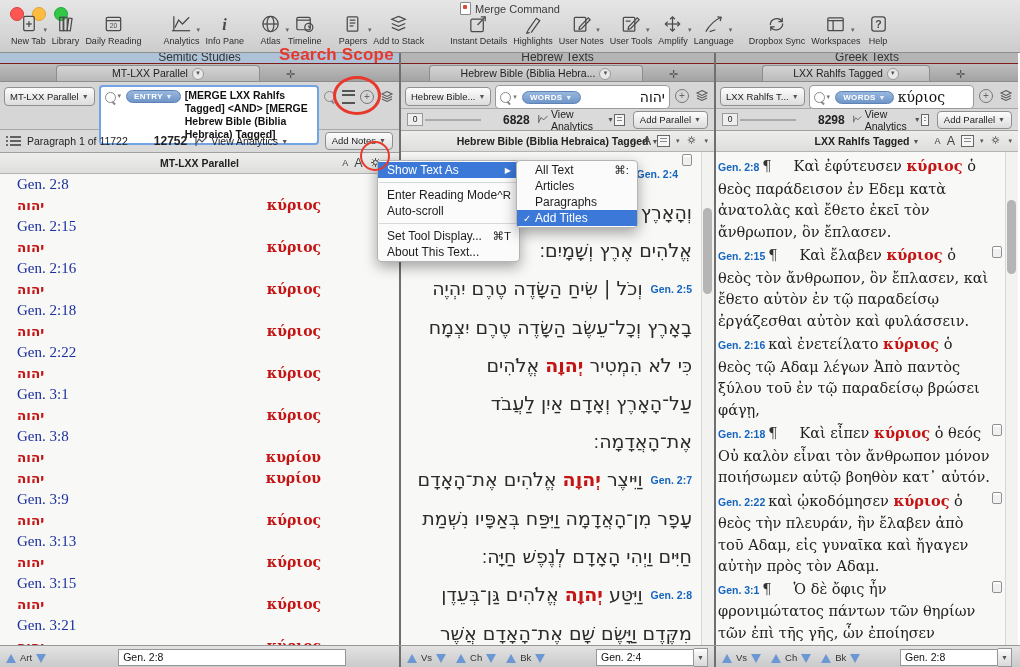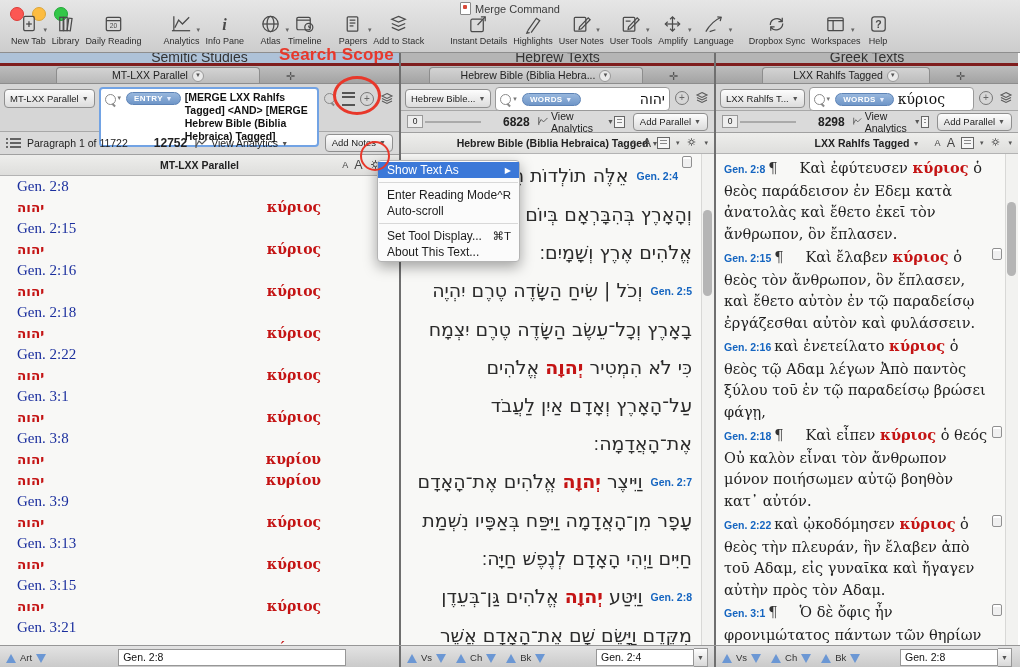--- a/index.html
+++ b/index.html
@@ -28,21 +28,21 @@
   .tb-search .cap{font-size:9.5px;color:#333;text-align:center;margin-top:3px;white-space:nowrap;}
   .mag{width:9px;height:9px;border:1.4px solid #8a8a8a;border-radius:50%;position:relative;flex:0 0 auto;margin-right:2px;}
   .mag::after{content:"";position:absolute;left:7px;top:8px;width:4px;height:1.5px;background:#8a8a8a;transform:rotate(45deg);transform-origin:0 0;}
   .mag-dd{font-size:7px;color:#777;margin-right:3px;}
   
   .panes{position:absolute;left:0;top:52px;width:1020px;height:593px;display:flex;}
   .pane{position:relative;height:100%;box-sizing:border-box;}
   .pane-left{width:401px;border-right:2px solid #6f6f6f;}
   .pane-mid{width:315px;border-right:2px solid #6f6f6f;}
   .pane-right{width:302px;}
-  .group-strip{height:11px;line-height:11px;text-align:center;font-size:14px;color:#333;background:#b5b5b5;border-bottom:3px solid #7f1d1d;overflow:hidden;}
+  .group-strip{height:11px;line-height:11px;text-align:center;font-size:12px;color:#333;background:#b5b5b5;border-bottom:1px solid #7f1d1d;overflow:hidden;}
   .group-strip.active{background:#aec2d8;}
   .tabbar{height:17px;background:linear-gradient(#bdbdbd,#a3a3a3);border-bottom:1px solid #8d8d8d;display:flex;align-items:flex-end;position:relative;}
   .tab{height:15px;line-height:15px;background:linear-gradient(#d3d3d3,#bcbcbc);border:1px solid #8d8d8d;border-bottom:none;border-radius:4px 4px 0 0;font-size:10.5px;color:#222;padding:0 8px;white-space:nowrap;display:flex;align-items:center;gap:4px;}
   .tab-dd{width:10px;height:10px;border-radius:50%;background:#e9e9e9;border:1px solid #999;font-size:6px;color:#555;display:flex;align-items:center;justify-content:center;}
   .tab-plus{font-size:11px;color:#555;margin-left:26px;}
   .searchrow{background:#d6d6d6;border-bottom:1px solid #a8a8a8;display:flex;align-items:flex-start;padding:3px 4px 2px 4px;box-sizing:border-box;}
   .mod-btn{height:17px;line-height:15px;background:linear-gradient(#fdfdfd,#dcdcdc);border:1px solid #8f8f8f;border-radius:4px;font-size:9.5px;color:#222;padding:0 5px;white-space:nowrap;display:flex;align-items:center;gap:3px;flex:0 0 auto;margin-top:2px;}
   .dd9{font-size:7px;color:#555;}
   .qbox{background:#fff;border-radius:4px;display:flex;align-items:flex-start;padding:2px 4px;margin-left:4px;}
   .qbox.focused{border:2px solid #72a3e4;}
@@ -73,21 +73,21 @@
   .mt-ref{font-family:"Liberation Serif",serif;font-size:15px;color:#1b2f9e;padding:1px 0 1px 17px;height:19px;line-height:18px;}
   .mt-hit{display:flex;justify-content:space-between;padding:1px 78px 1px 17px;height:19px;line-height:18px;}
   .mt-heb{font-family:"DejaVu Sans",sans-serif;font-size:13.5px;font-weight:bold;color:#c41414;}
   .mt-grk{font-family:"DejaVu Serif","Liberation Serif",serif;font-size:14px;font-weight:bold;color:#c41414;}
   
   .heb-text{padding:2px 10px 0 16px;direction:rtl;text-align:right;}
   .heb-verse{position:relative;font-family:"DejaVu Sans",sans-serif;font-size:19px;color:#2b2b2b;line-height:38px;}
   .heb-verse .vref{direction:ltr;display:inline-block;font-family:"Liberation Sans",sans-serif;font-size:10.5px;font-weight:bold;color:#1565c0;margin-left:8px;vertical-align:2px;}
   .w.red{color:#c41414;font-weight:bold;}
   
-  .grk-text{padding:3px 16px 0 8px;}
+  .grk-text{padding:3px 16px 0 2px;}
   .grk-verse{position:relative;font-family:"DejaVu Serif","Liberation Serif",serif;font-size:14.5px;color:#222;line-height:21.5px;margin-bottom:1px;}
   .grk-verse .vref{font-family:"Liberation Sans",sans-serif;font-size:10.5px;font-weight:bold;color:#1565c0;}
   .pilcrow{color:#333;font-family:"DejaVu Serif",serif;}
   .vsp{display:inline-block;width:22px;}
   .note-ic{display:inline-block;width:8px;height:10px;border:1px solid #909090;border-radius:2px;background:#f0f0f0;box-shadow:inset 0 2px 0 #fff;}
   .grk-verse .note-ic{position:absolute;right:-12px;top:2px;}
   .heb-verse .note-ic{margin-left:4px;vertical-align:14px;}
   
   .vsb-track{position:absolute;right:0;top:0;bottom:0;width:12px;background:#f2f2f0;border-left:1px solid #d8d8d6;}
   .vsb-thumb{position:absolute;left:1px;width:9px;background:#b5b5b5;border-radius:5px;}
@@ -767,18 +767,37 @@
       </div>
     <div class="menu-sep"></div>
     <div class="menu-item">
         <span>Set Tool Display...</span>
         <span class="sc">⌘T</span>
       </div>
     <div class="menu-item">
         <span>About This Text...</span>
       </div>
   </div>
+  <div class="submenu">
+    <div class="menu-item">
+        <span class="chk"></span>
+        <span>All Text</span>
+        <span class="sc">⌘:</span>
+      </div>
+    <div class="menu-item">
+        <span class="chk"></span>
+        <span>Articles</span>
+      </div>
+    <div class="menu-item">
+        <span class="chk"></span>
+        <span>Paragraphs</span>
+      </div>
+    <div class="menu-item hl">
+        <span class="chk">✓</span>
+        <span>Add Titles</span>
+      </div>
+  </div>
 
   <div class="anno-text">Search Scope</div>
   <div class="anno-ellipse anno-e1"></div>
   <div class="anno-ellipse anno-e2"></div>
 
 </div>
 
 </body></html>

